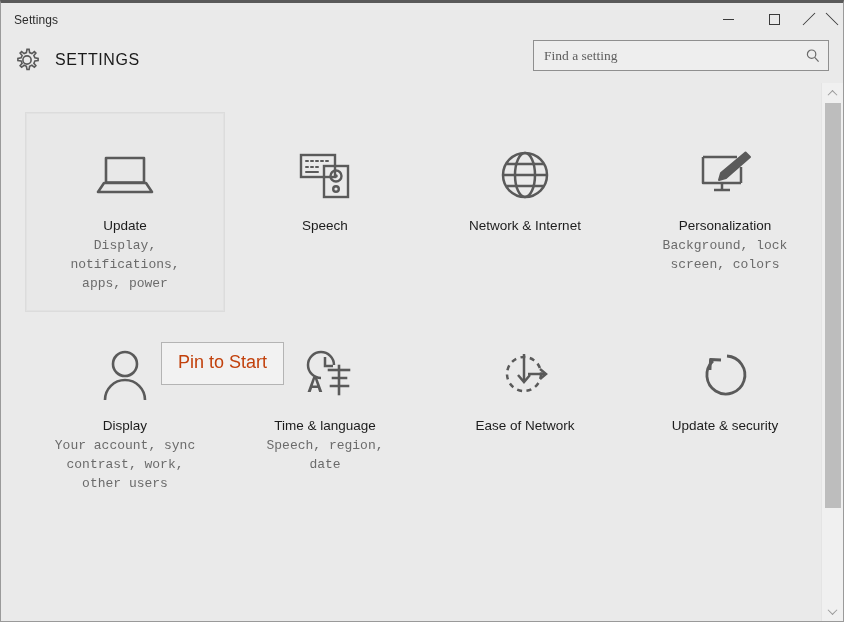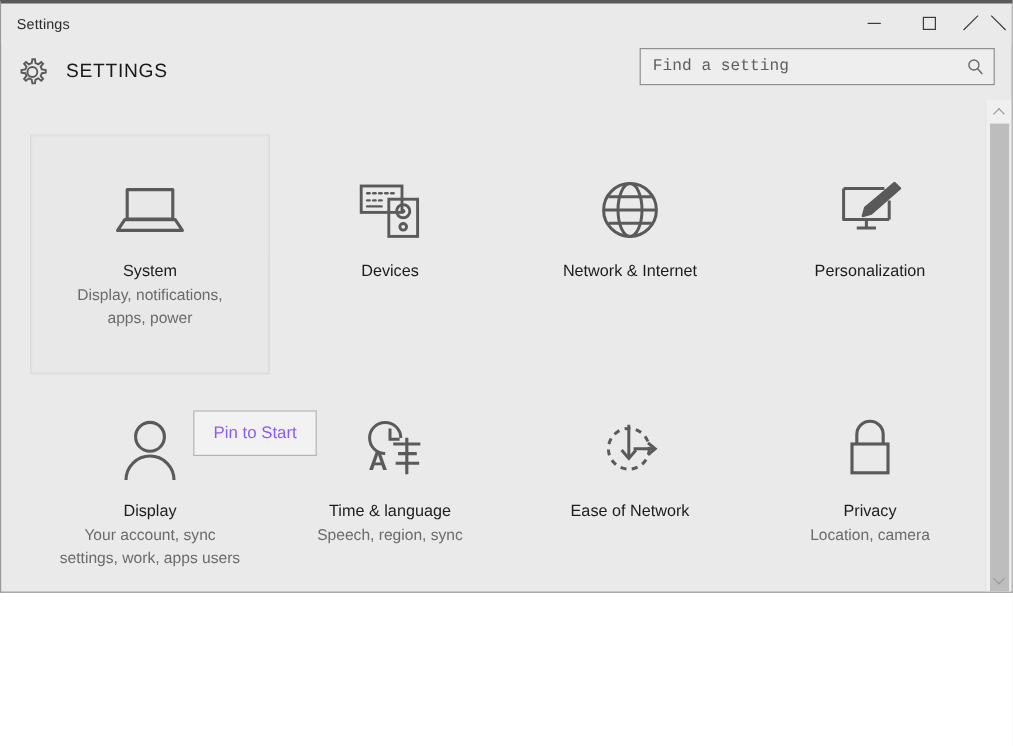--- a/index.html
+++ b/index.html
@@ -11,21 +11,21 @@
   }
 
   body {
     font-family: "Liberation Sans", sans-serif;
     background: #ffffff;
   }
 
   .window {
     position: relative;
     width: 844px;
-    height: 494px;
+    height: 622px;
     background: #eaeaea;
     border-top: 3px solid #5a5a5a;
     border-left: 1px solid #9a9a9a;
     border-right: 1px solid #9a9a9a;
     border-bottom: 1px solid #9a9a9a;
     overflow: hidden;
   }
 
   
   .titlebar {
@@ -108,21 +108,21 @@
     background: #eeeeee;
     border: 1px solid #8f8f8f;
     display: flex;
     align-items: center;
   }
   .search-input {
     flex: 1;
     border: none;
     outline: none;
     background: transparent;
-    font-family: Liberation Mono, monospace;
+    font-family: Liberation Serif, serif;
     font-size: 13.5px;
     color: #2b2b2b;
     padding: 0 8px 0 10px;
     height: 100%;
   }
   .search-input::placeholder { color: #5e5e5e; opacity: 1; }
   .search-icon-wrap {
     width: 30px;
     display: flex;
     align-items: center;
@@ -182,36 +182,37 @@
     line-height: 18px;
     text-align: center;
   }
   .tile-desc {
     font-size: 13px;
     color: #6b6b6b;
     line-height: 19px;
     text-align: center;
     max-width: 152px;
     margin-top: 1px;
+    font-family: Liberation Mono, monospace;
   }
 
   
   .context-menu {
     position: absolute;
     left: 160px;
     top: 259px;
     background: #f2f2f2;
     border: 1px solid #b4b4b4;
     padding: 6px 0;
     z-index: 40;
     box-shadow: 0 0 0 0 rgba(0,0,0,0);
   }
   .context-menu-item {
-    font-size: 14px;
-    color: #8b5cf6;
+    font-size: 18px;
+    color: #c2410c;
     padding: 3px 16px 5px 16px;
     white-space: nowrap;
     cursor: default;
   }
 
   
   .scrollbar {
     position: absolute;
     right: 0;
     top: 0;
@@ -303,21 +304,21 @@
 
         <div class="tile selected">
           <span class="tile-icon">
             <svg width="60" height="46" viewBox="0 0 60 46">
               <g fill="none" stroke="#5a5a5a" stroke-width="2.6" stroke-linejoin="round">
                 <rect x="11" y="6" width="38" height="24.5"></rect>
                 <path d="M9 31 H51 L57 40 H3 Z"></path>
               </g>
             </svg>
           </span>
-          <span class="tile-title">System</span>
+          <span class="tile-title">Update</span>
           <span class="tile-desc">Display, notifications, apps, power</span>
         </div>
 
         <div class="tile">
           <span class="tile-icon">
             <svg width="58" height="52" viewBox="0 0 58 52">
               <g fill="none" stroke="#5a5a5a" stroke-width="2.4">
                 <rect x="5" y="6" width="34" height="22"></rect>
                 <g stroke-width="2" stroke-linecap="round">
                   <line x1="10" y1="12" x2="12" y2="12"></line>
@@ -330,21 +331,21 @@
                   <line x1="20" y1="18" x2="22" y2="18"></line>
                   <line x1="10" y1="23" x2="22" y2="23"></line>
                 </g>
                 <rect x="28" y="17" width="24" height="31"></rect>
                 <circle cx="40" cy="27" r="5.5"></circle>
                 <circle cx="40" cy="27" r="1.8" fill="#5a5a5a" stroke="none"></circle>
                 <circle cx="40" cy="40" r="2.8"></circle>
               </g>
             </svg>
           </span>
-          <span class="tile-title">Devices</span>
+          <span class="tile-title">Speech</span>
         </div>
 
         <div class="tile">
           <span class="tile-icon">
             <svg width="54" height="54" viewBox="0 0 54 54">
               <g fill="none" stroke="#5a5a5a" stroke-width="2.5">
                 <circle cx="27" cy="27" r="22"></circle>
                 <ellipse cx="27" cy="27" rx="10" ry="22"></ellipse>
                 <line x1="5" y1="27" x2="49" y2="27"></line>
                 <line x1="9" y1="16" x2="45" y2="16"></line>
@@ -360,81 +361,70 @@
             <svg width="58" height="52" viewBox="0 0 58 52">
               <g fill="none" stroke="#5a5a5a" stroke-width="2.5" stroke-linejoin="round">
                 <path d="M7 8 H41 M7 8 V34 H45 M45 34 V18"></path>
                 <line x1="26" y1="34" x2="26" y2="41"></line>
                 <line x1="18" y1="41" x2="34" y2="41"></line>
                 <path d="M49.5 3.5 L54 8 L30 29 L23 31 L25 24 Z" fill="#5a5a5a" stroke="#5a5a5a" stroke-width="2"></path>
               </g>
             </svg>
           </span>
           <span class="tile-title">Personalization</span>
+          <span class="tile-desc">Background, lock screen, colors</span>
         </div>
 
         <div class="tile">
           <span class="tile-icon">
             <svg width="52" height="54" viewBox="0 0 52 54">
               <g fill="none" stroke="#5a5a5a" stroke-width="2.6">
                 <circle cx="26" cy="16" r="12"></circle>
                 <path d="M6 52 A20 20 0 0 1 46 52"></path>
               </g>
             </svg>
           </span>
           <span class="tile-title">Display</span>
-          <span class="tile-desc">Your account, sync settings, work, apps users</span>
+          <span class="tile-desc">Your account, sync contrast, work, other users</span>
         </div>
 
         <div class="tile">
           <span class="tile-icon">
             <svg width="56" height="54" viewBox="0 0 56 54">
               <g fill="none" stroke="#5a5a5a" stroke-width="2.5">
                 <path d="M24 30 A13 13 0 1 1 37 17"></path>
                 <path d="M28 9 V18 H36" stroke-width="2.5"></path>
               </g>
               <text x="10" y="44" font-family="'Liberation Sans',sans-serif" font-size="22" font-weight="bold" fill="#5a5a5a">A</text>
               <g fill="none" stroke="#5a5a5a" stroke-width="2.6" stroke-linecap="square">
                 <line x1="32" y1="22" x2="52" y2="22"></line>
                 <line x1="42" y1="18" x2="42" y2="46"></line>
                 <path d="M36 30 H49 M34 38 H51"></path>
               </g>
             </svg>
           </span>
           <span class="tile-title">Time &amp; language</span>
-          <span class="tile-desc">Speech, region, sync</span>
+          <span class="tile-desc">Speech, region, date</span>
         </div>
 
         <div class="tile">
           <span class="tile-icon">
             <svg width="54" height="52" viewBox="0 0 54 52">
               <g fill="none" stroke="#5a5a5a" stroke-width="2.5">
                 <circle cx="26" cy="25" r="17" stroke-dasharray="5 4.5"></circle>
                 <line x1="26" y1="5" x2="26" y2="32"></line>
                 <path d="M20 26 L26 33 L32 26" fill="none"></path>
                 <line x1="30" y1="25" x2="47" y2="25"></line>
                 <path d="M42 20 L48 25 L42 30" fill="none"></path>
               </g>
             </svg>
           </span>
           <span class="tile-title">Ease of Network</span>
         </div>
 
-        <div class="tile">
-          <span class="tile-icon">
-            <svg width="48" height="54" viewBox="0 0 48 54">
-              <g fill="none" stroke="#5a5a5a" stroke-width="2.6">
-                <path d="M13 22 V14 A11 11 0 0 1 35 14 V22"></path>
-                <rect x="9" y="22" width="30" height="24"></rect>
-              </g>
-            </svg>
-          </span>
-          <span class="tile-title">Privacy</span>
-          <span class="tile-desc">Location, camera</span>
-        </div>
 
         <div class="tile">
           <span class="tile-icon">
             <svg width="56" height="56" viewBox="0 0 56 56">
               <g fill="none" stroke="#5a5a5a" stroke-width="2.8">
                 <path d="M16 14 A19 19 0 1 0 30 9"></path>
                 <path d="M13 23 L13.5 12.5 L24 13" stroke-linejoin="round"></path>
               </g>
             </svg>
           </span>

